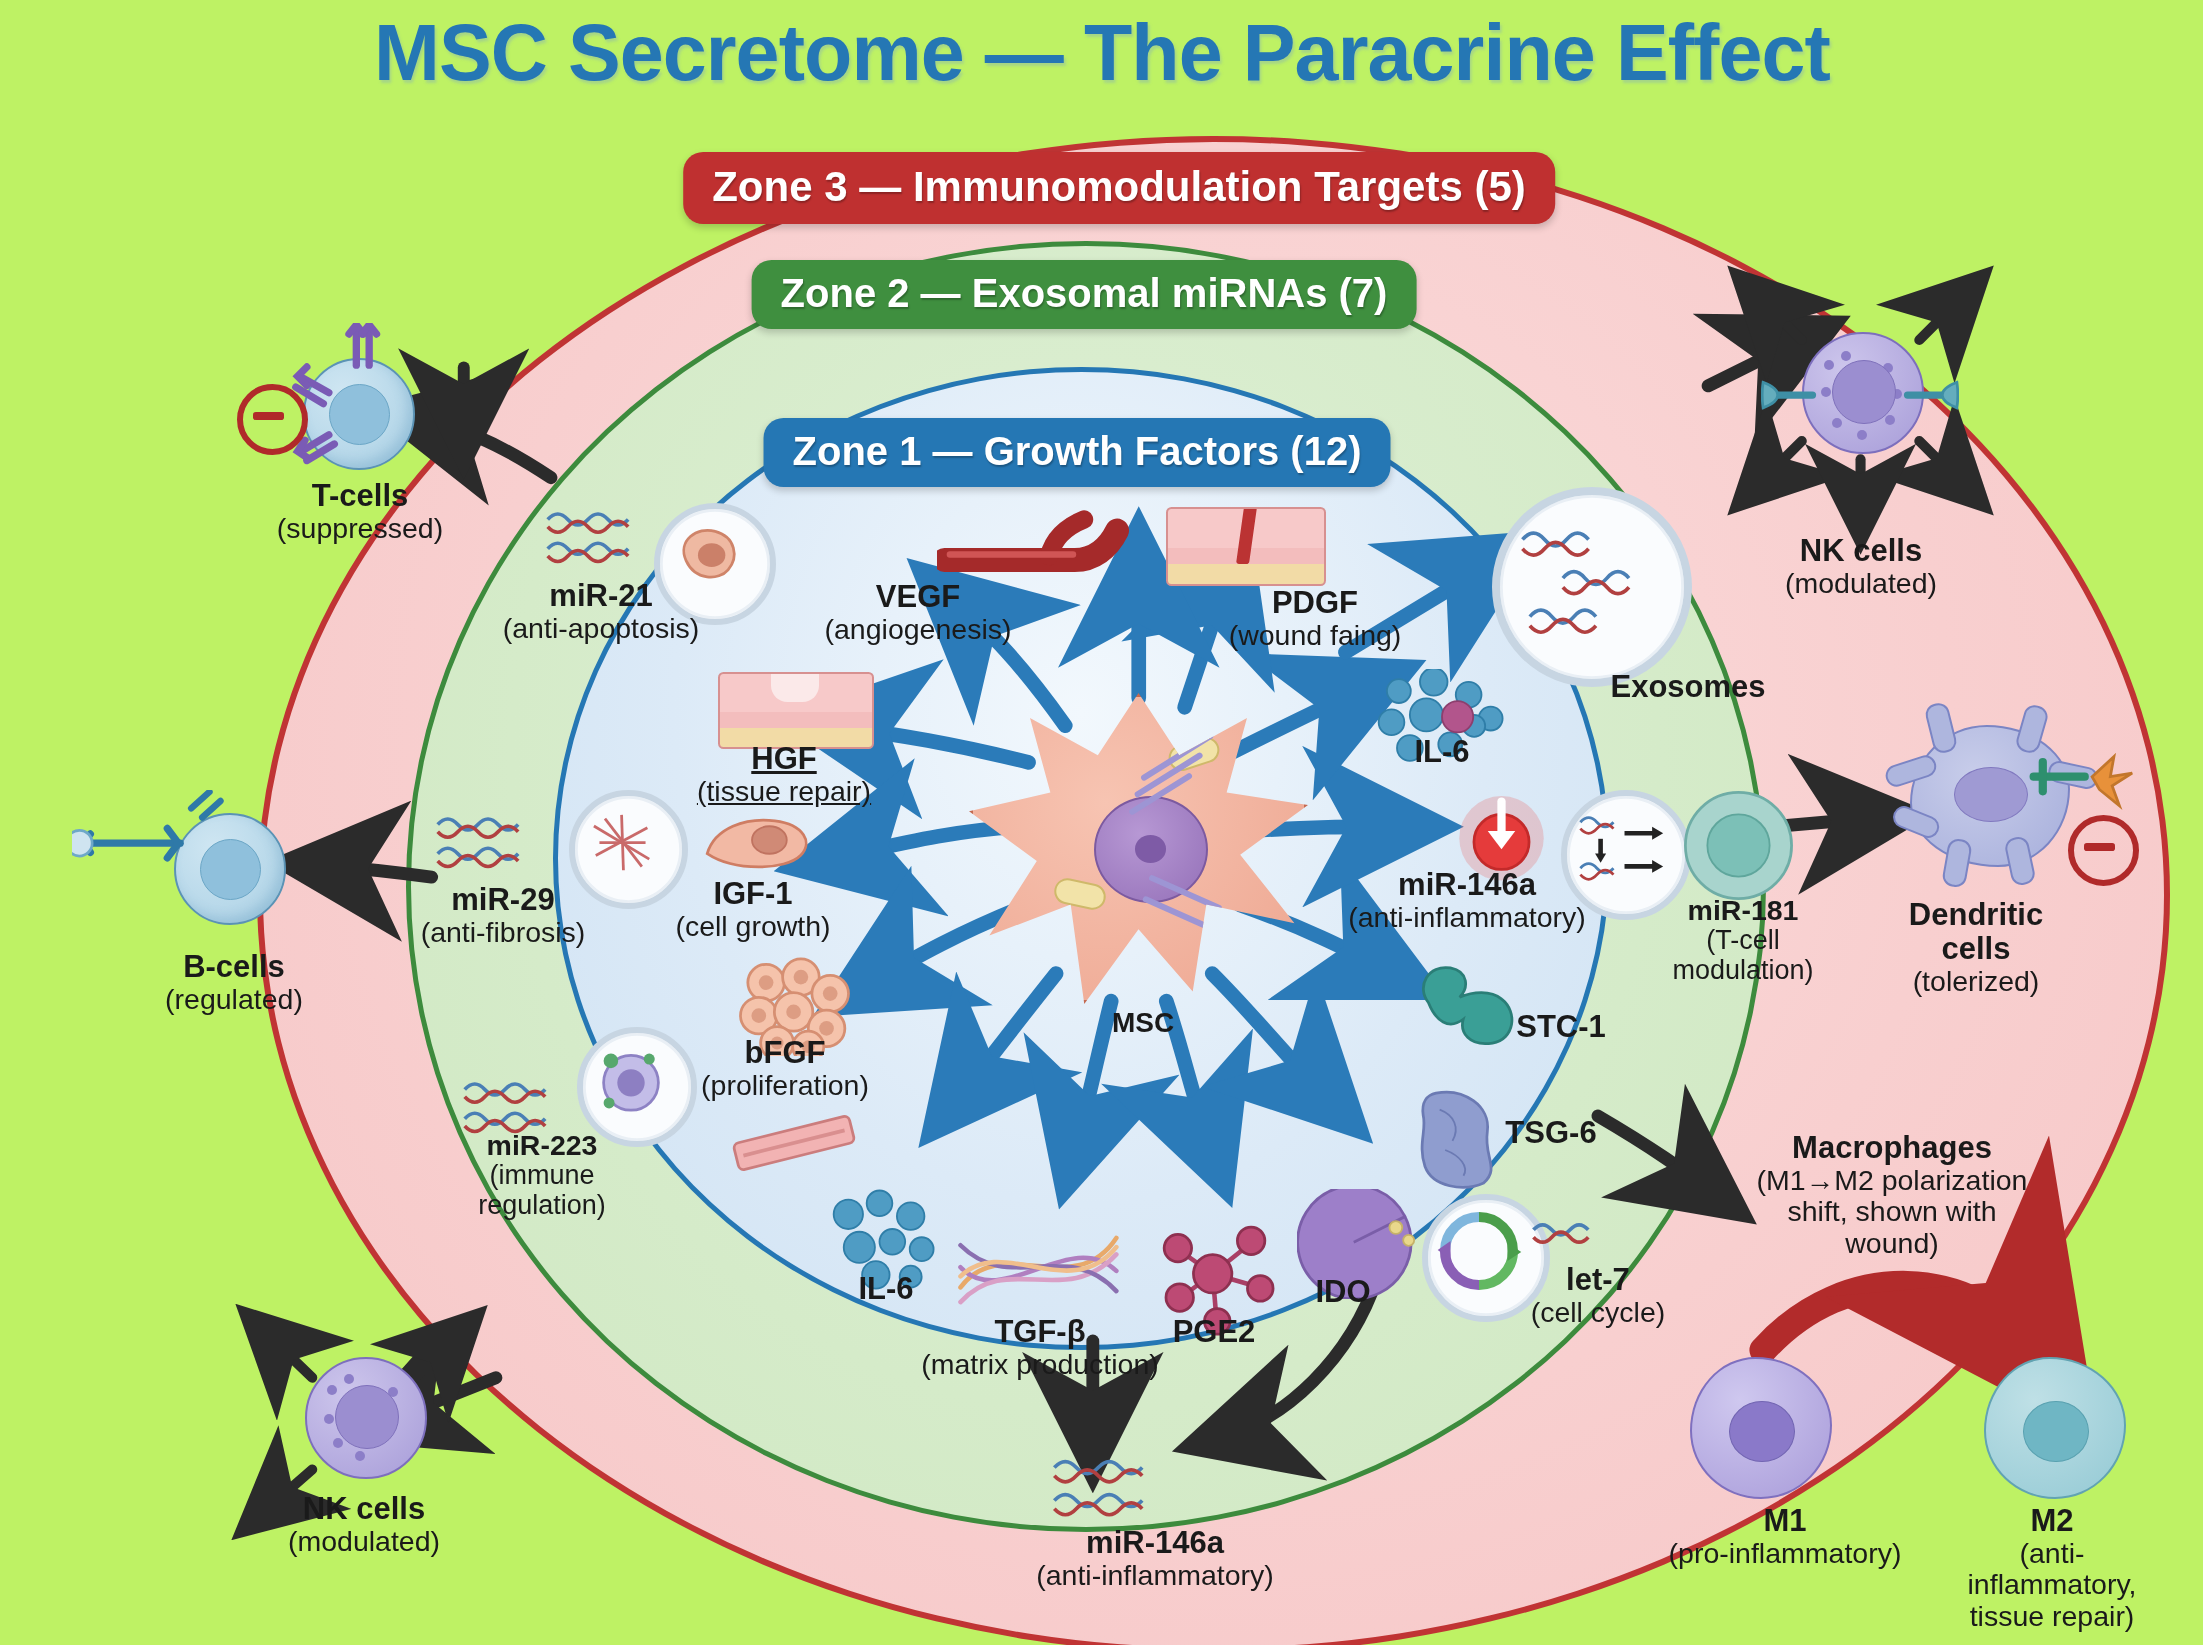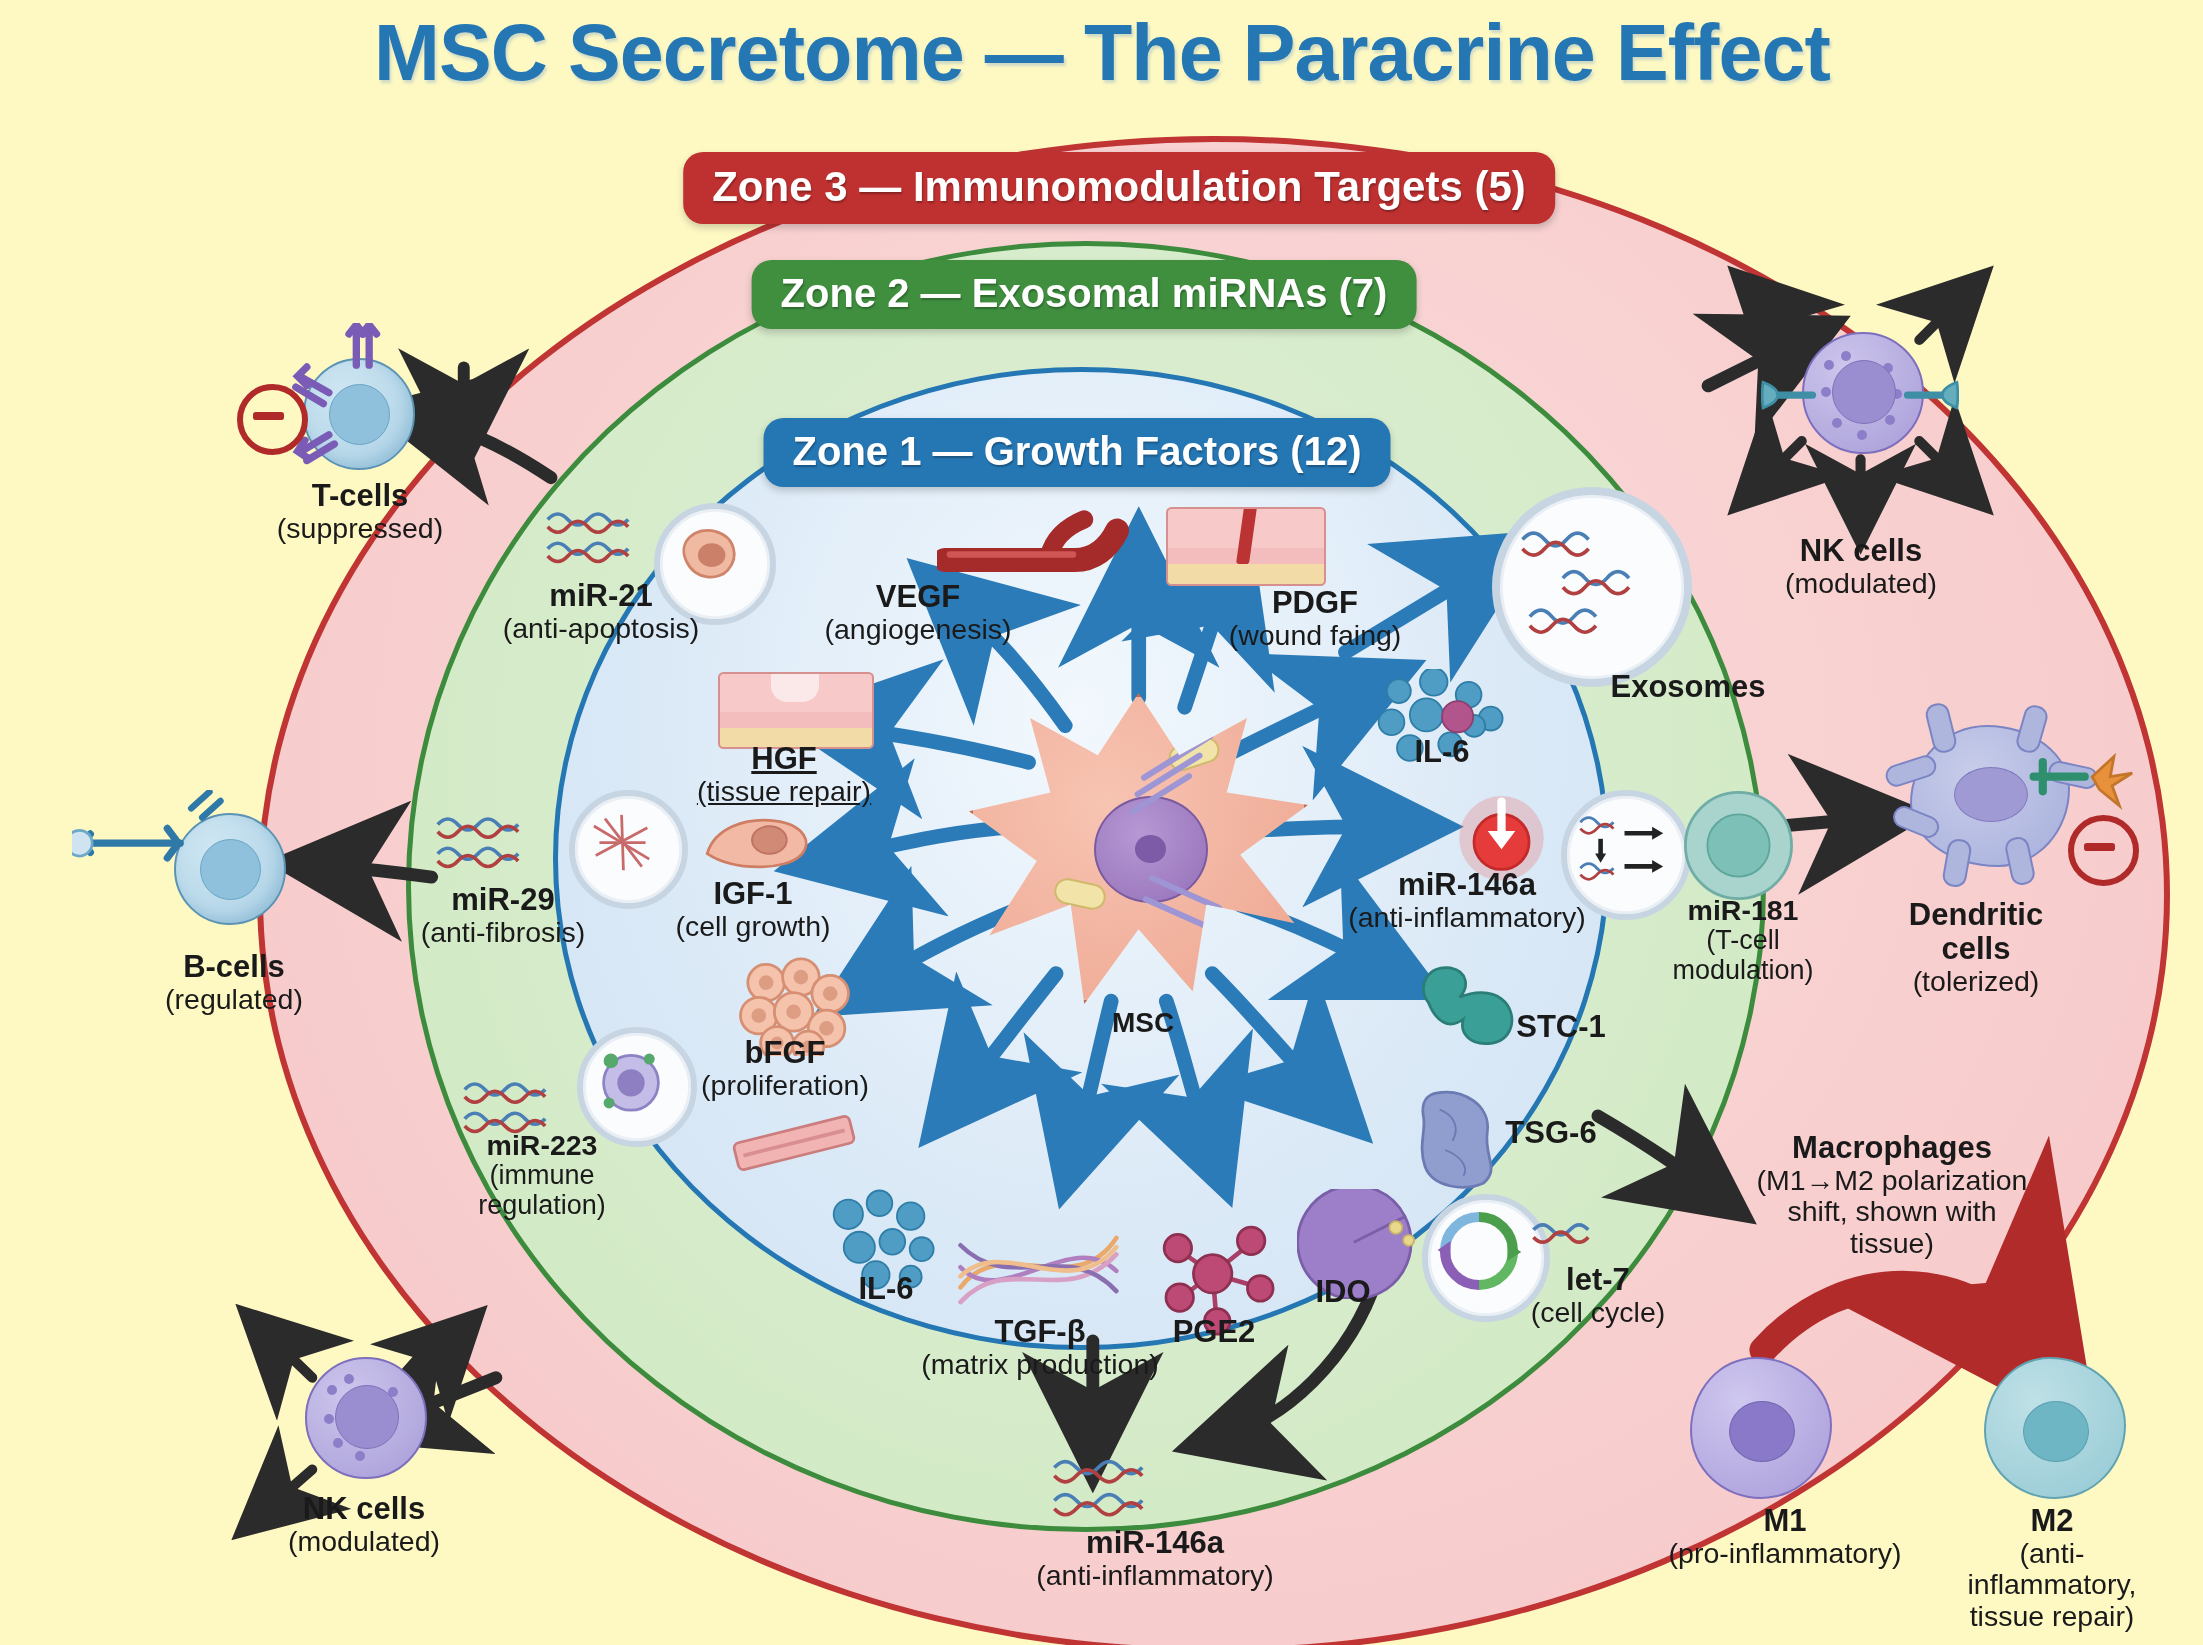--- a/index.html
+++ b/index.html
@@ -1,19 +1,19 @@
 <!DOCTYPE html>
 <html style="font-size:14.7px"><head>
 <meta charset="utf-8">
 <title>MSC Secretome — The Paracrine Effect</title>
 <style>
   html,body{margin:0;padding:0;background:#ffffff;}
   body{font-family:"Liberation Sans",sans-serif;}
   #stage{
-    position:relative;width:2204px;height:1646px;background:#fef9c3;overflow:hidden;
+    position:relative;width:2204px;height:1646px;background:#bef264;overflow:hidden;
   }
 
   
   #title{
     position:absolute;left:0;top:7.3px;width:2204px;text-align:center;
     font-size:79px;font-weight:bold;color:#2577b4;letter-spacing:-0.9px;
     text-shadow:1.8px 2.8px 2.8px rgba(120,160,200,.35);
   }
 
   
@@ -697,21 +697,21 @@
   <div class="lbl" style="left:1976px;top:898px;">
     <span class="b">Dendritic</span>
     <span class="b">cells</span>
     <span class="s">(tolerized)</span>
   </div>
 
   <div class="lbl" style="left:1892px;top:1131px;">
     <span class="b">Macrophages</span>
     <span class="s">(M1→M2 polarization</span>
     <span class="s">shift, shown with</span>
-    <span class="s">tissue)</span>
+    <span class="s">wound)</span>
   </div>
 
   <div class="art macro" style="left:1690px;top:1357px;">
     <div class="nuc"></div>
   </div>
   <div class="lbl" style="left:1759px;top:1504px;margin-left:26px;">
     <span class="b">M1</span>
     <span class="s">(pro-inflammatory)</span>
   </div>
 

